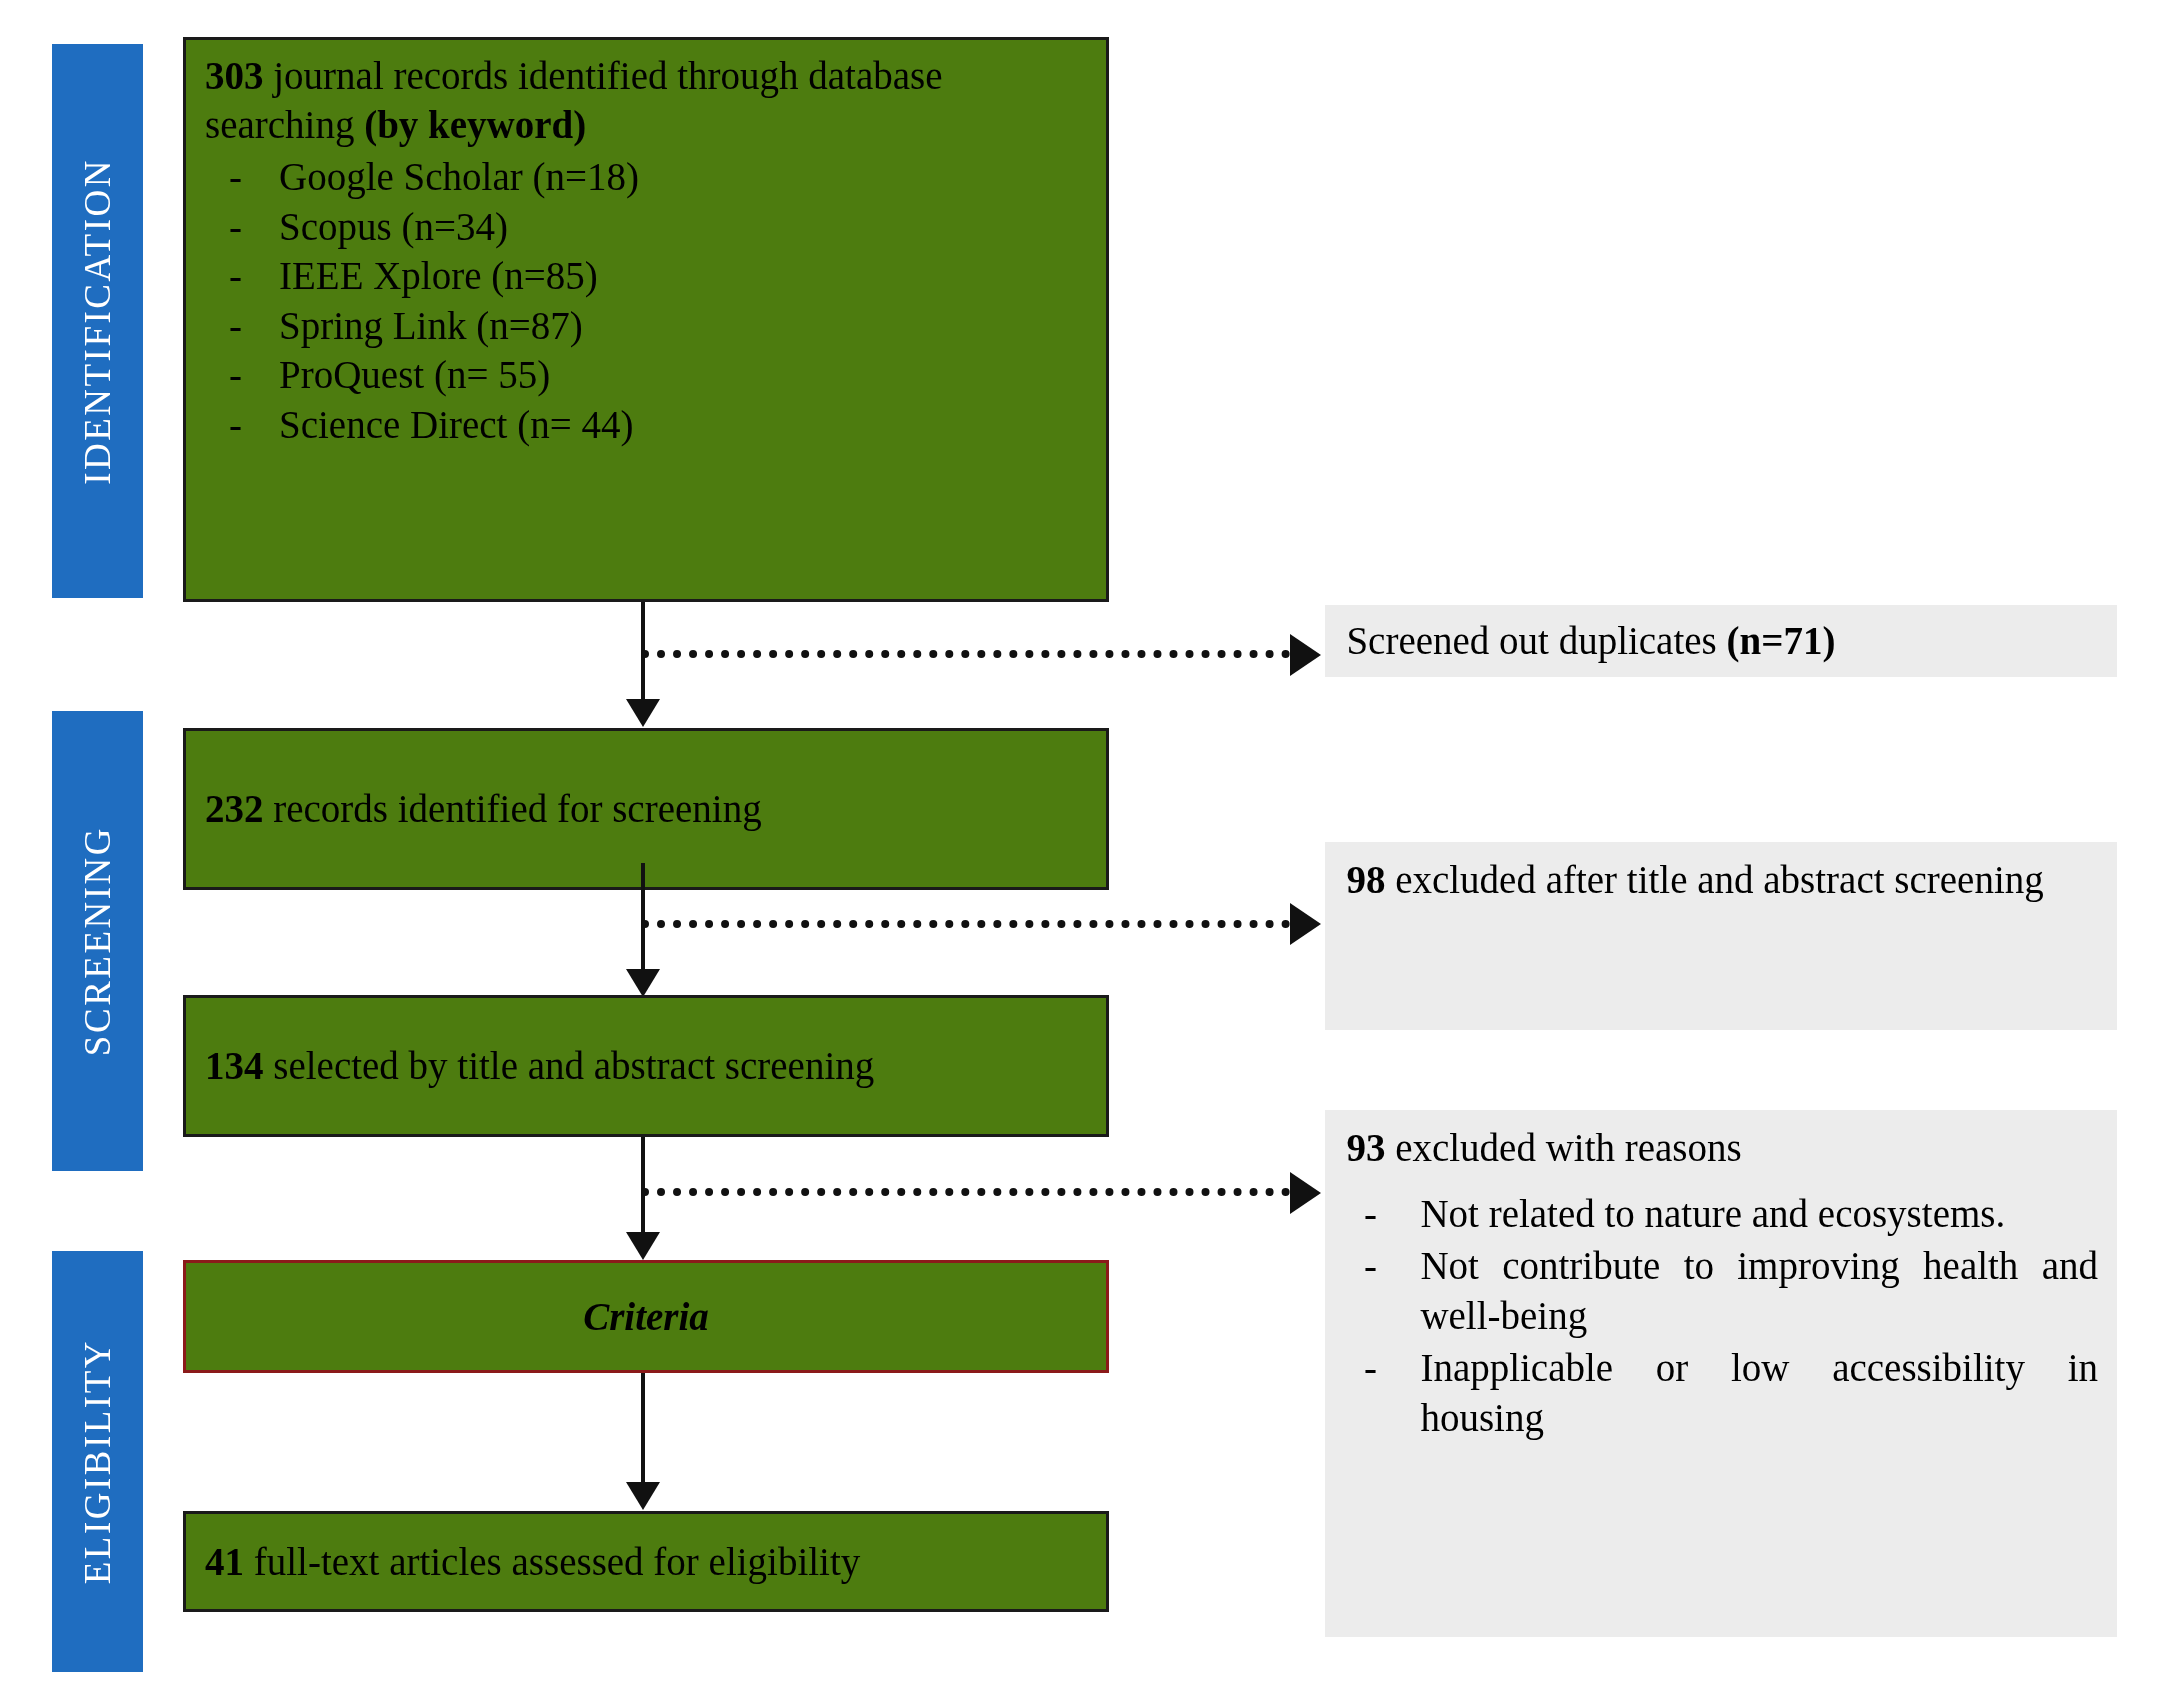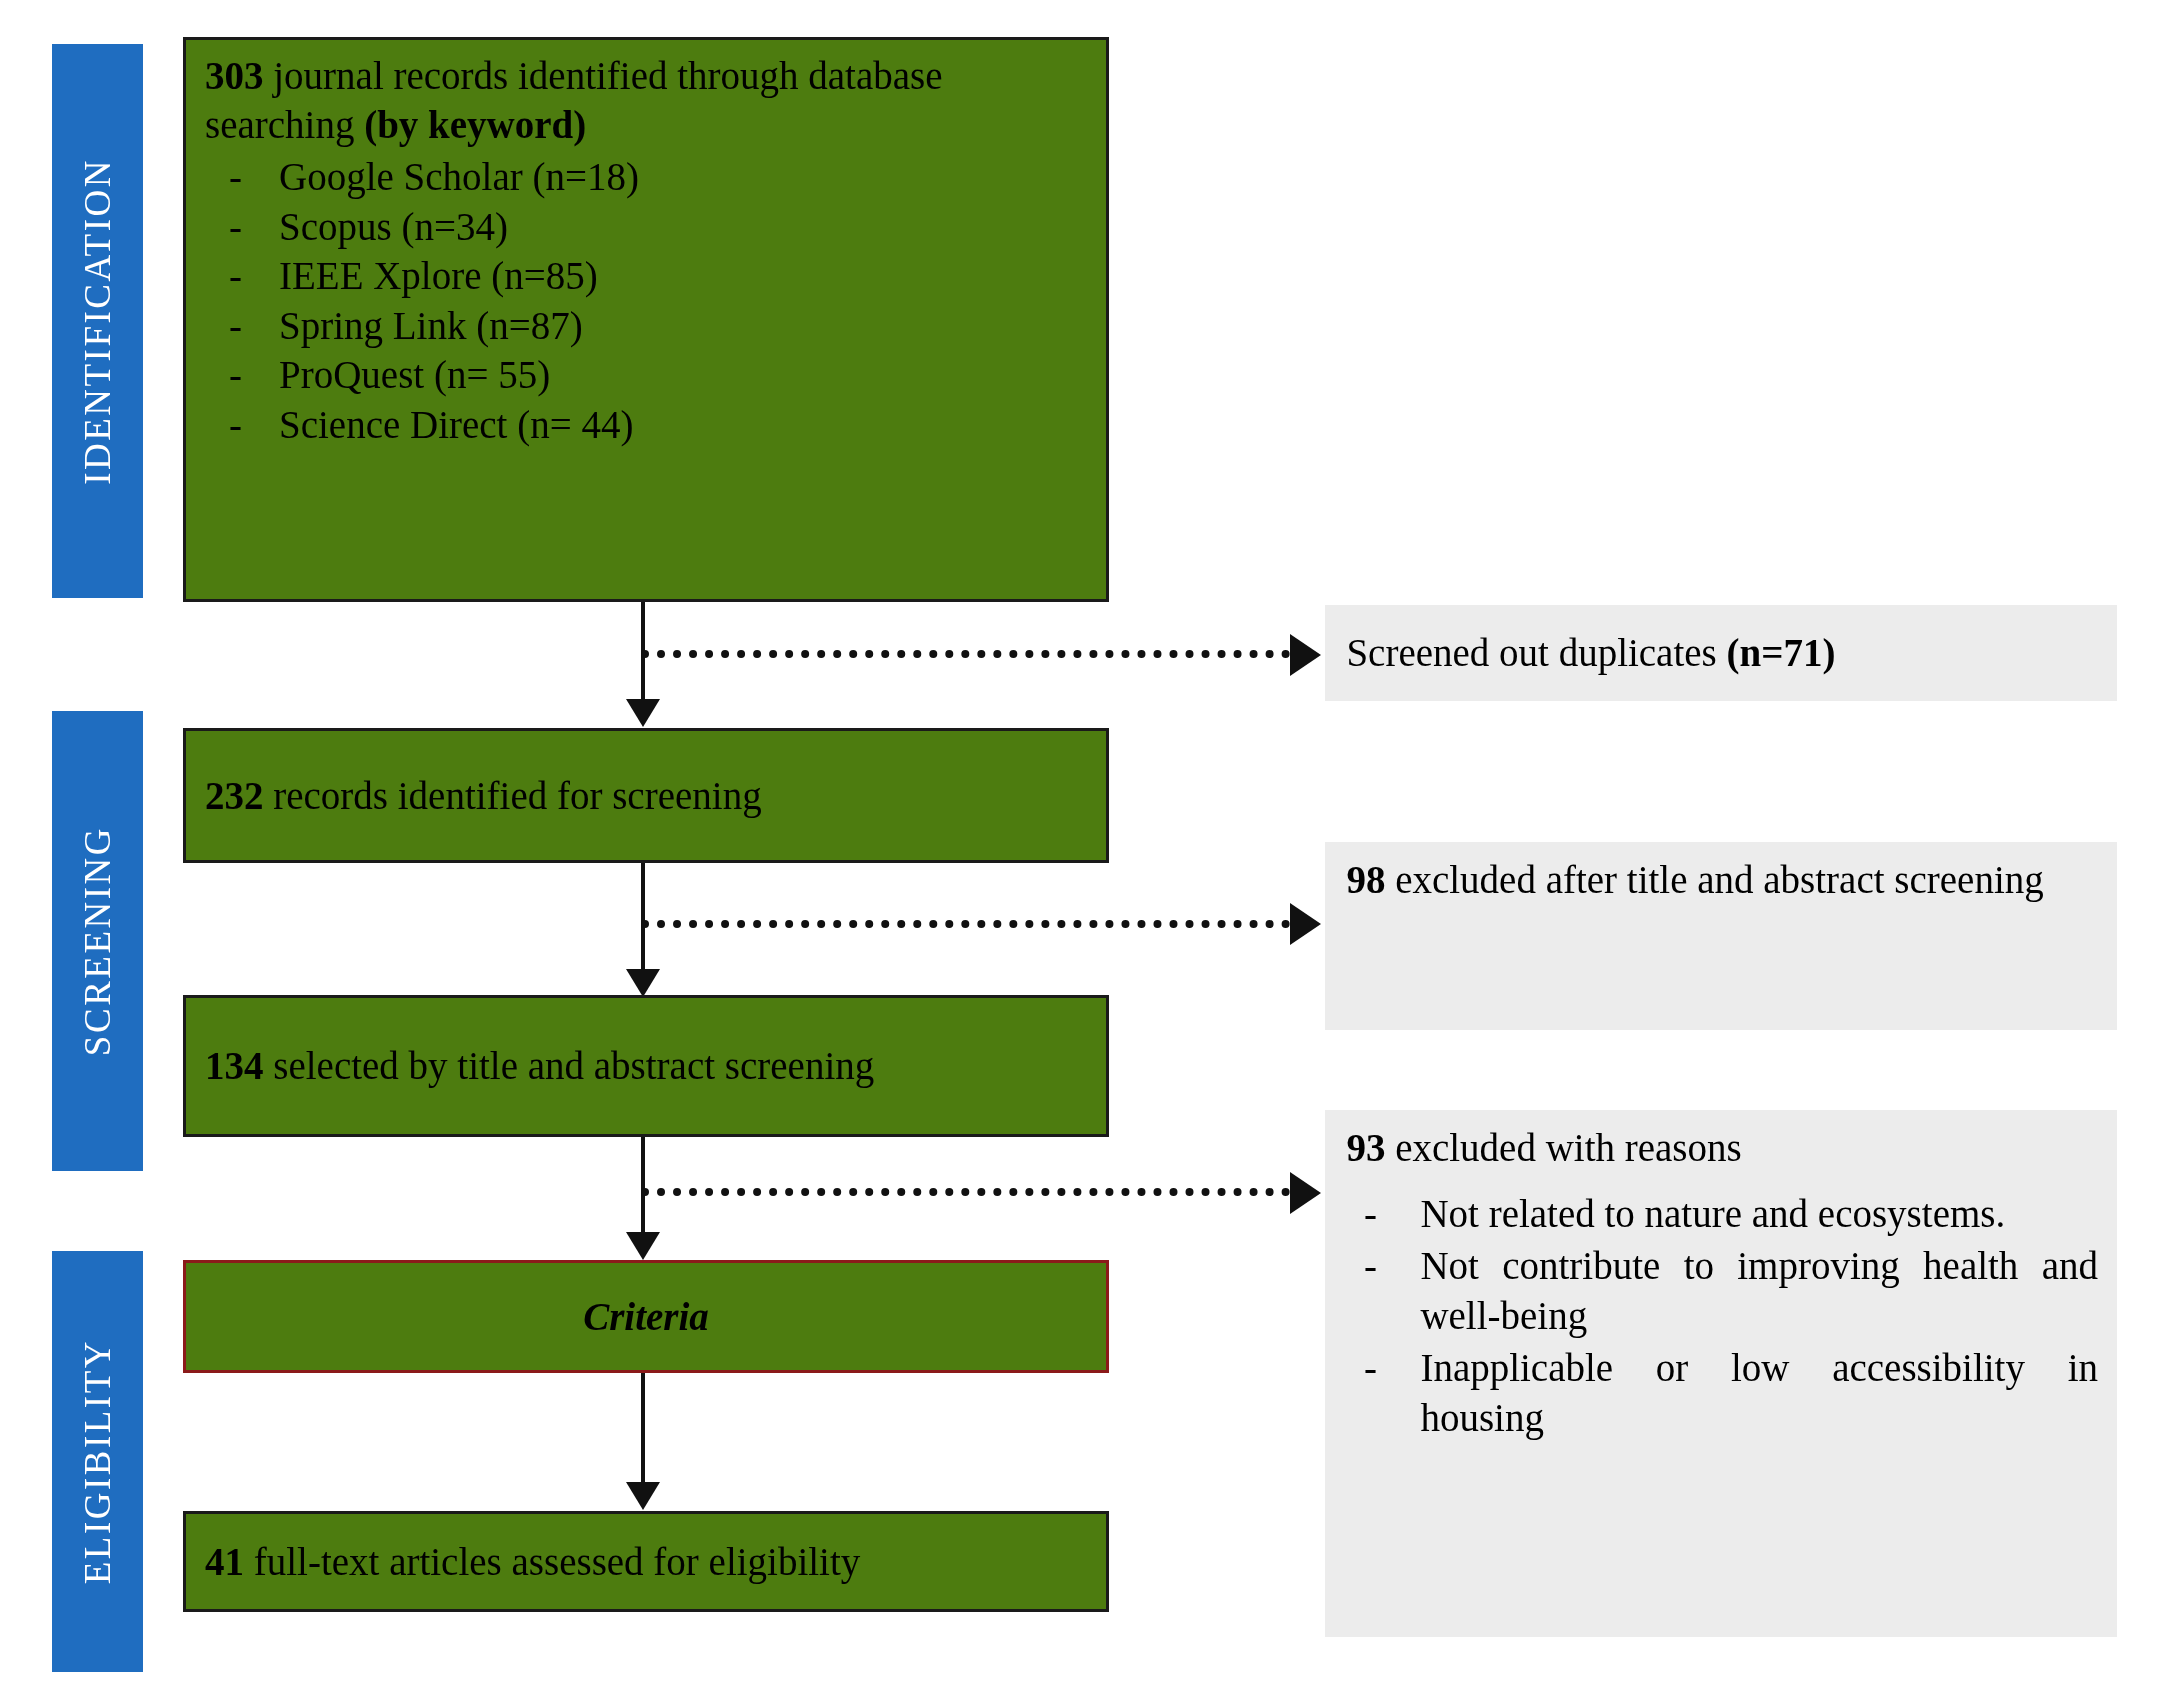--- a/index.html
+++ b/index.html
@@ -127,27 +127,27 @@
       <li><span class="dash">-</span><span>Science Direct (n= 44)</span></li>
     </ul>
   </div>
 
   <div class="v-line" style="left:641px;top:602px;height:100px;"></div>
   <div class="v-arrow-head" style="left:626px;top:699px;"></div>
 
   <div class="h-dotted" style="left:641px;top:650px;width:649px;"></div>
   <div class="h-arrow-head" style="left:1290px;top:634px;"></div>
 
-  <div class="note-box" style="left:1325px;top:605px;width:792px;height:96px;display:flex;align-items:center;">
+  <div class="note-box" style="left:1325px;top:605px;width:792px;height:72px;display:flex;align-items:center;">
     <div>
       <span>Screened out duplicates </span><span class="lead">(n=71)</span>
     </div>
   </div>
 
-  <div class="flow-box" style="left:183px;top:728px;width:926px;height:135px;display:flex;align-items:center;">
+  <div class="flow-box" style="left:183px;top:728px;width:926px;height:162px;display:flex;align-items:center;">
     <div>
       <span class="lead">232</span><span> records identified for screening</span>
     </div>
   </div>
 
   <div class="v-line" style="left:641px;top:863px;height:108px;"></div>
   <div class="v-arrow-head" style="left:626px;top:969px;"></div>
 
   <div class="h-dotted" style="left:641px;top:920px;width:649px;"></div>
   <div class="h-arrow-head" style="left:1290px;top:903px;"></div>

